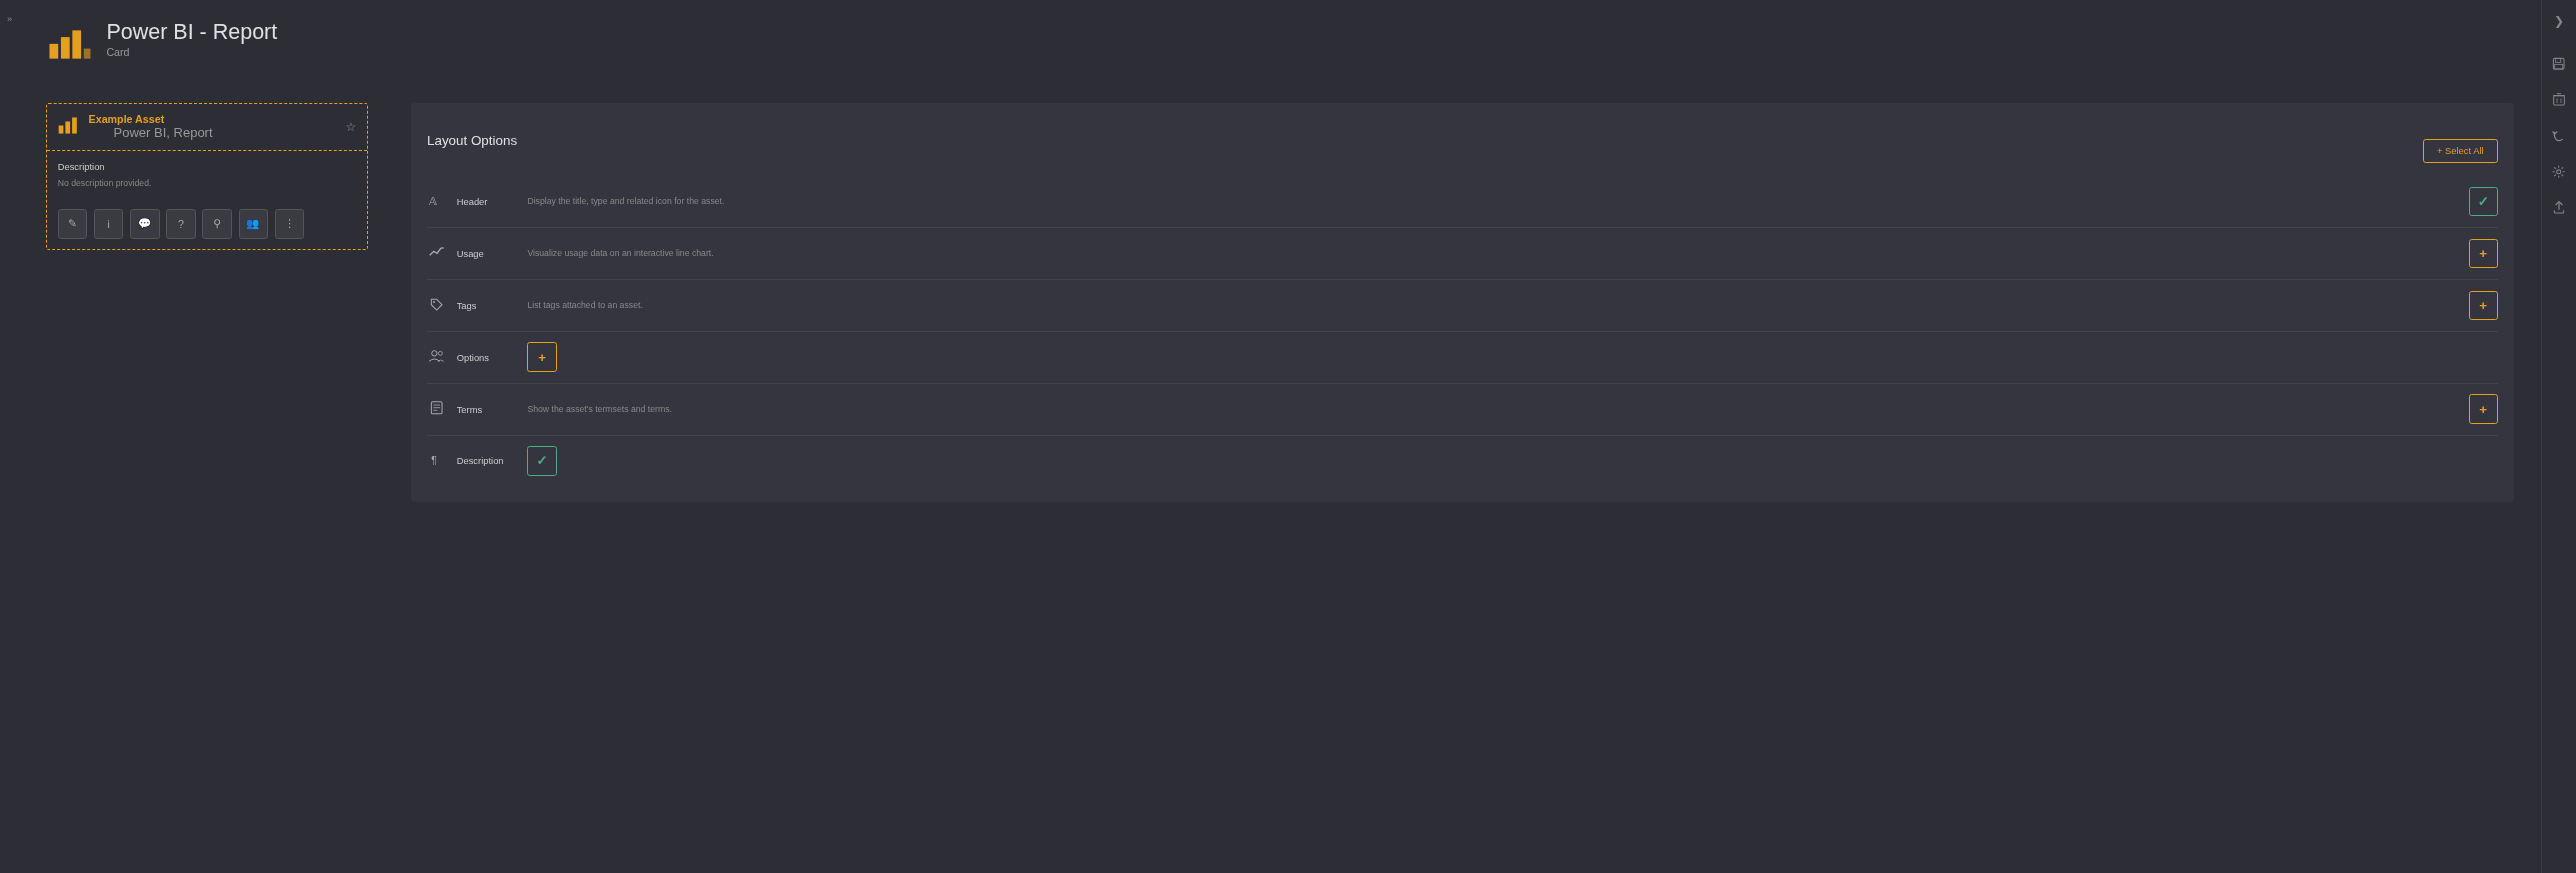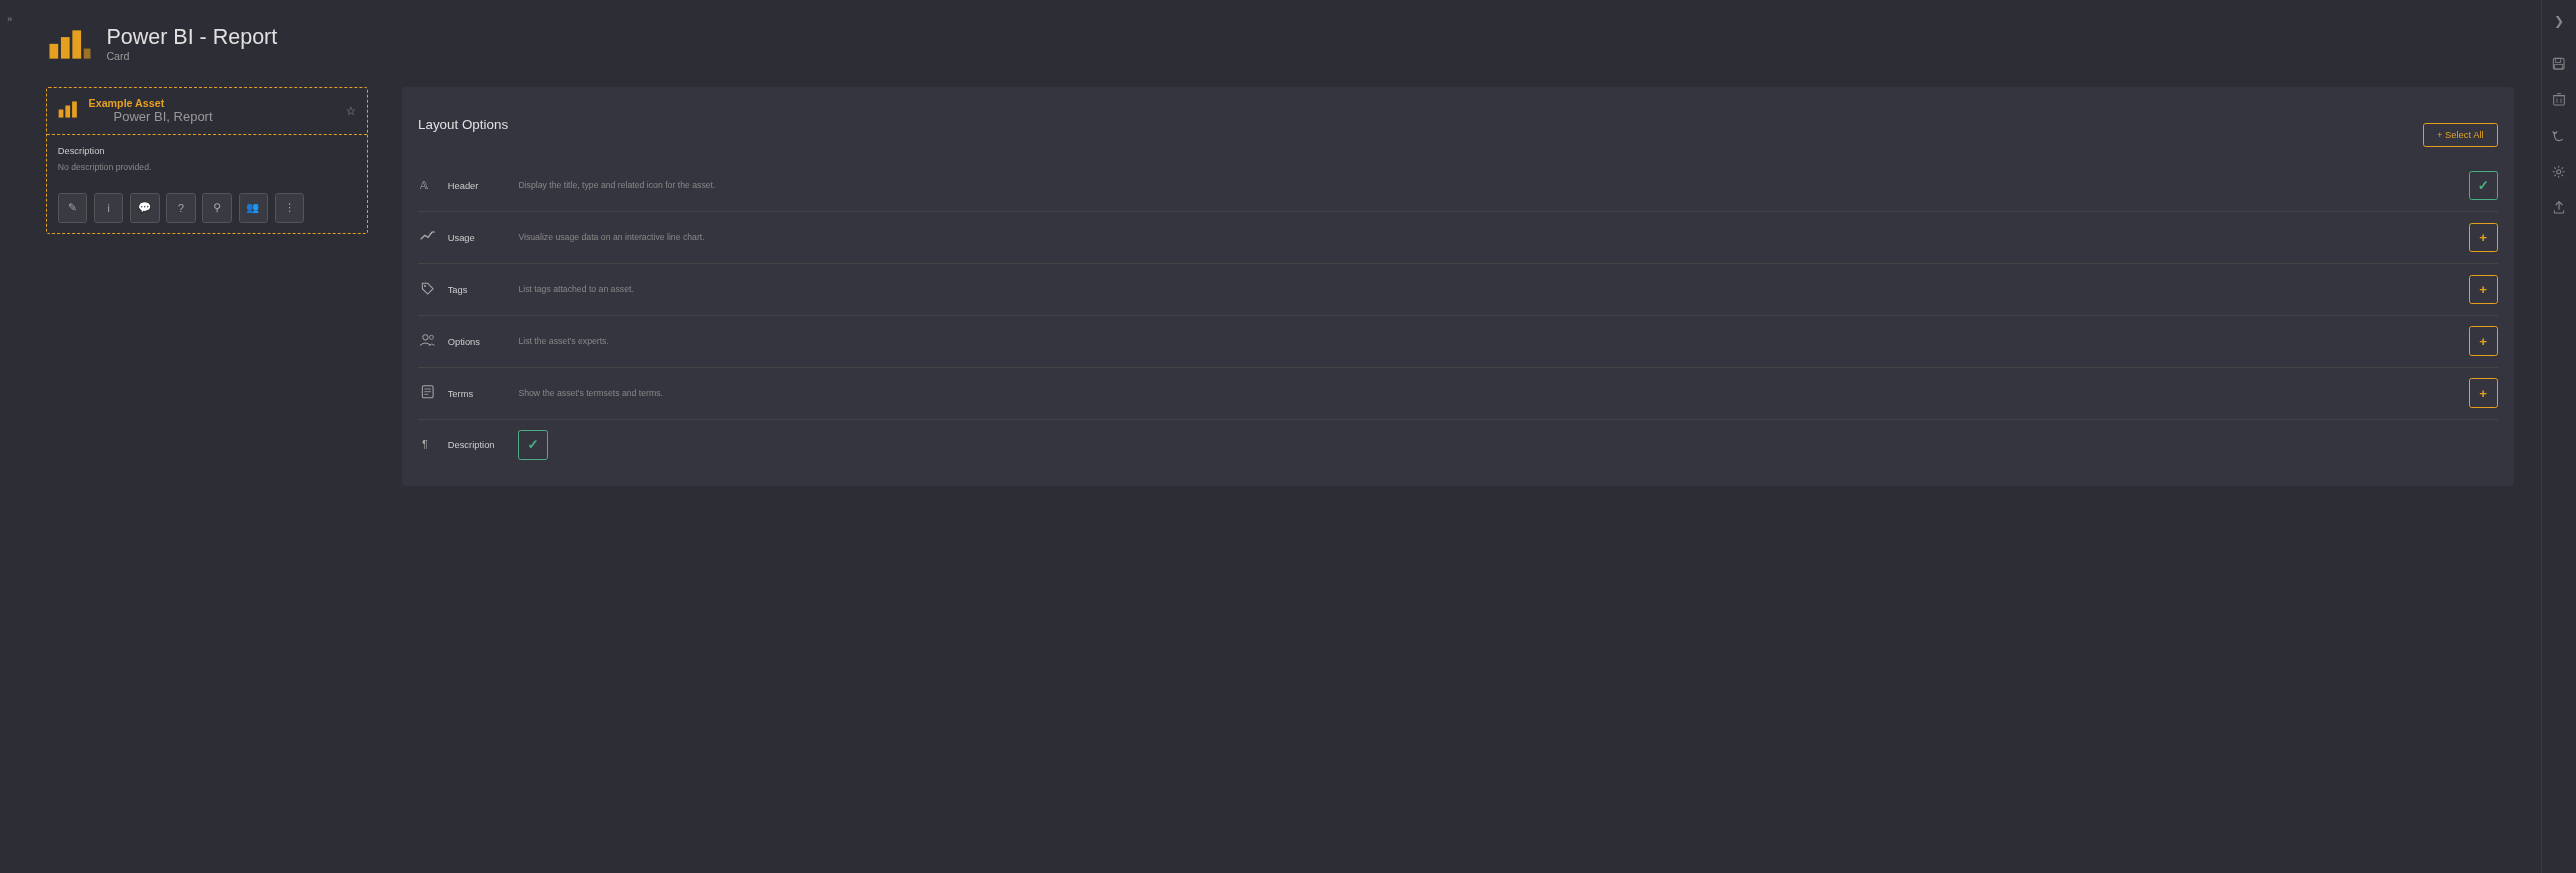--- a/index.html
+++ b/index.html
@@ -34,23 +34,22 @@
     .main-content {
       flex: 1;
       display: flex;
       flex-direction: column;
       padding: 20px 27px;
     }
 
     
     .page-header {
       display: flex;
-      align-items: center;
       gap: 13.4px;
-      margin-bottom: 20px;
+      margin-bottom: 36px;
     }
     .header-icon {
       width: 47px;
       height: 47px;
       display: flex;
       align-items: center;
       justify-content: center;
     }
     .header-icon svg {
       width: 44px;
@@ -63,21 +62,21 @@
       line-height: 1.2;
     }
     .header-text .subtitle {
       color: #999;
       font-size: 10.7px;
     }
 
     
     .two-col {
       display: flex;
-      gap: 34px;
+      gap: 43px;
       align-items: flex-start;
     }
 
     
     .card-preview {
       width: 322px;
       flex-shrink: 0;
     }
     .card-outer {
       border: 1.3px dashed #e6a020;
@@ -386,21 +385,20 @@
       <div class="option-row">
         <div class="option-icon">
           <svg width="14.8" height="12" viewBox="0 0 22 18" xmlns="http://www.w3.org/2000/svg">
             <circle cx="8" cy="5" r="4" stroke="#aaa" stroke-width="1.5" fill="none"></circle>
             <path d="M0 17 Q8 10 16 17" stroke="#aaa" stroke-width="1.5" fill="none"></path>
             <circle cx="17" cy="5" r="3" stroke="#aaa" stroke-width="1.2" fill="none"></circle>
             <path d="M13 17 Q17 13 22 17" stroke="#aaa" stroke-width="1.2" fill="none"></path>
           </svg>
         </div>
         <div class="option-label">Options</div>
-        <div class="option-desc">List the asset's experts.</div>
         <button class="option-toggle disabled">+</button>
       </div>
 
       <div class="option-row">
         <div class="option-icon">
           <svg width="13.4" height="13.4" viewBox="0 0 20 20" xmlns="http://www.w3.org/2000/svg">
             <rect x="2" y="1" width="16" height="18" rx="2" stroke="#aaa" stroke-width="1.5" fill="none"></rect>
             <line x1="5" y1="6" x2="15" y2="6" stroke="#aaa" stroke-width="1.2"></line>
             <line x1="5" y1="10" x2="15" y2="10" stroke="#aaa" stroke-width="1.2"></line>
             <line x1="5" y1="14" x2="11" y2="14" stroke="#aaa" stroke-width="1.2"></line>

